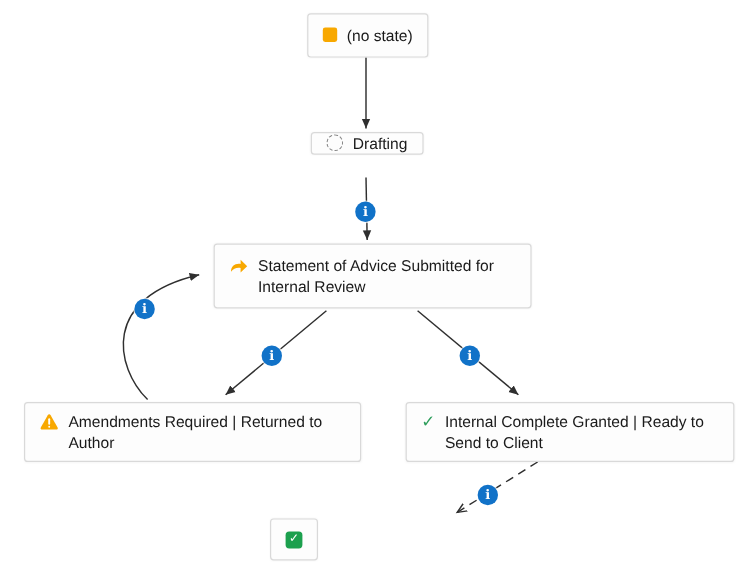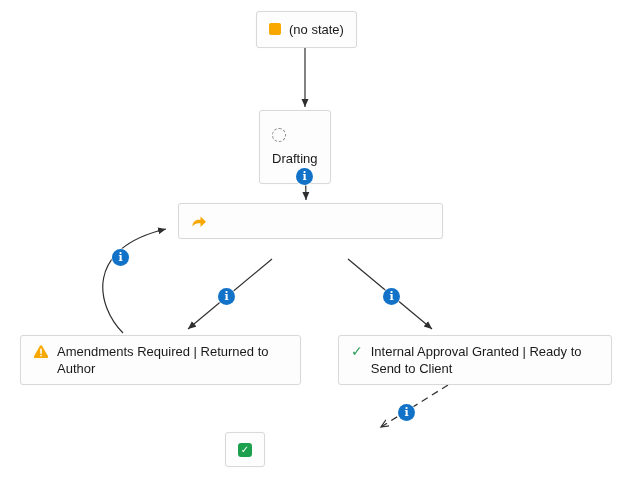--- a/index.html
+++ b/index.html
@@ -73,47 +73,48 @@
     <line class="e" x1="348" y1="259" x2="432" y2="329" marker-end="url(#arrow)"></line>
     <path class="e" d="M123,333 C96,306 84,248 166,229" marker-end="url(#arrow)"></path>
     <line class="e dashed" x1="448" y1="385" x2="381" y2="427" marker-end="url(#arrow-open)"></line>
   </svg>
 
   <div class="node fit" style="left:256px;top:11px;">
     <span class="ic ic-square"></span>
     <span class="lbl">(no state)</span>
   </div>
 
-  <div class="node fit" style="left:259px;top:110px;padding:16px 12px;flex-direction:column;">
+  <div class="node fit" style="left:259px;top:110px;padding:0 12px;">
     <span class="ic ic-dashed-circle"></span>
     <span class="lbl">Drafting</span>
   </div>
 
   <div class="node" style="left:178px;top:203px;width:265px;">
     <span class="ic ic-curved-arrow">
       <svg width="16" height="15" viewBox="0 0 16 15">
         <path d="M1.5 12.5 C1.5 7.5 5 5.2 9.5 5.9 L9.5 2.5 L15 7.8 L9.5 13.1 L9.5 9.3 C6.2 8.8 3.5 9.8 1.5 12.5 Z"></path>
       </svg>
     </span>
+    <span class="lbl">Statement of Advice Submitted for Internal Review</span>
   </div>
 
   <div class="node" style="left:20px;top:335px;width:281px;padding:7px 12px;">
     <span class="ic ic-warning">
       <svg width="16" height="15" viewBox="0 0 16 15">
         <path class="tri" d="M8 1.2 C8.5 1.2 8.9 1.5 9.2 2 L15 12.2 C15.5 13.2 14.9 14 13.9 14 L2.1 14 C1.1 14 0.5 13.2 1 12.2 L6.8 2 C7.1 1.5 7.5 1.2 8 1.2 Z"></path>
         <line class="ex" x1="8" y1="5.4" x2="8" y2="9.2"></line>
         <line class="ex" x1="8" y1="11.6" x2="8" y2="11.7"></line>
       </svg>
     </span>
     <span class="lbl">Amendments Required | Returned to Author</span>
   </div>
 
   <div class="node" style="left:338px;top:335px;width:274px;padding:7px 12px;">
     <span class="ic ic-check">✓</span>
-    <span class="lbl">Internal Approval Granted | Ready to Send to Client</span>
+    <span class="lbl">Internal Complete Granted | Ready to Send to Client</span>
   </div>
 
   <div class="node fit" style="left:225px;top:432px;">
     <span class="ic ic-square-check">✓</span>
   </div>
 
   <div class="info-badge" style="left:296px;top:168px;">i</div>
   <div class="info-badge" style="left:112px;top:249px;">i</div>
   <div class="info-badge" style="left:218px;top:288px;">i</div>
   <div class="info-badge" style="left:383px;top:288px;">i</div>

